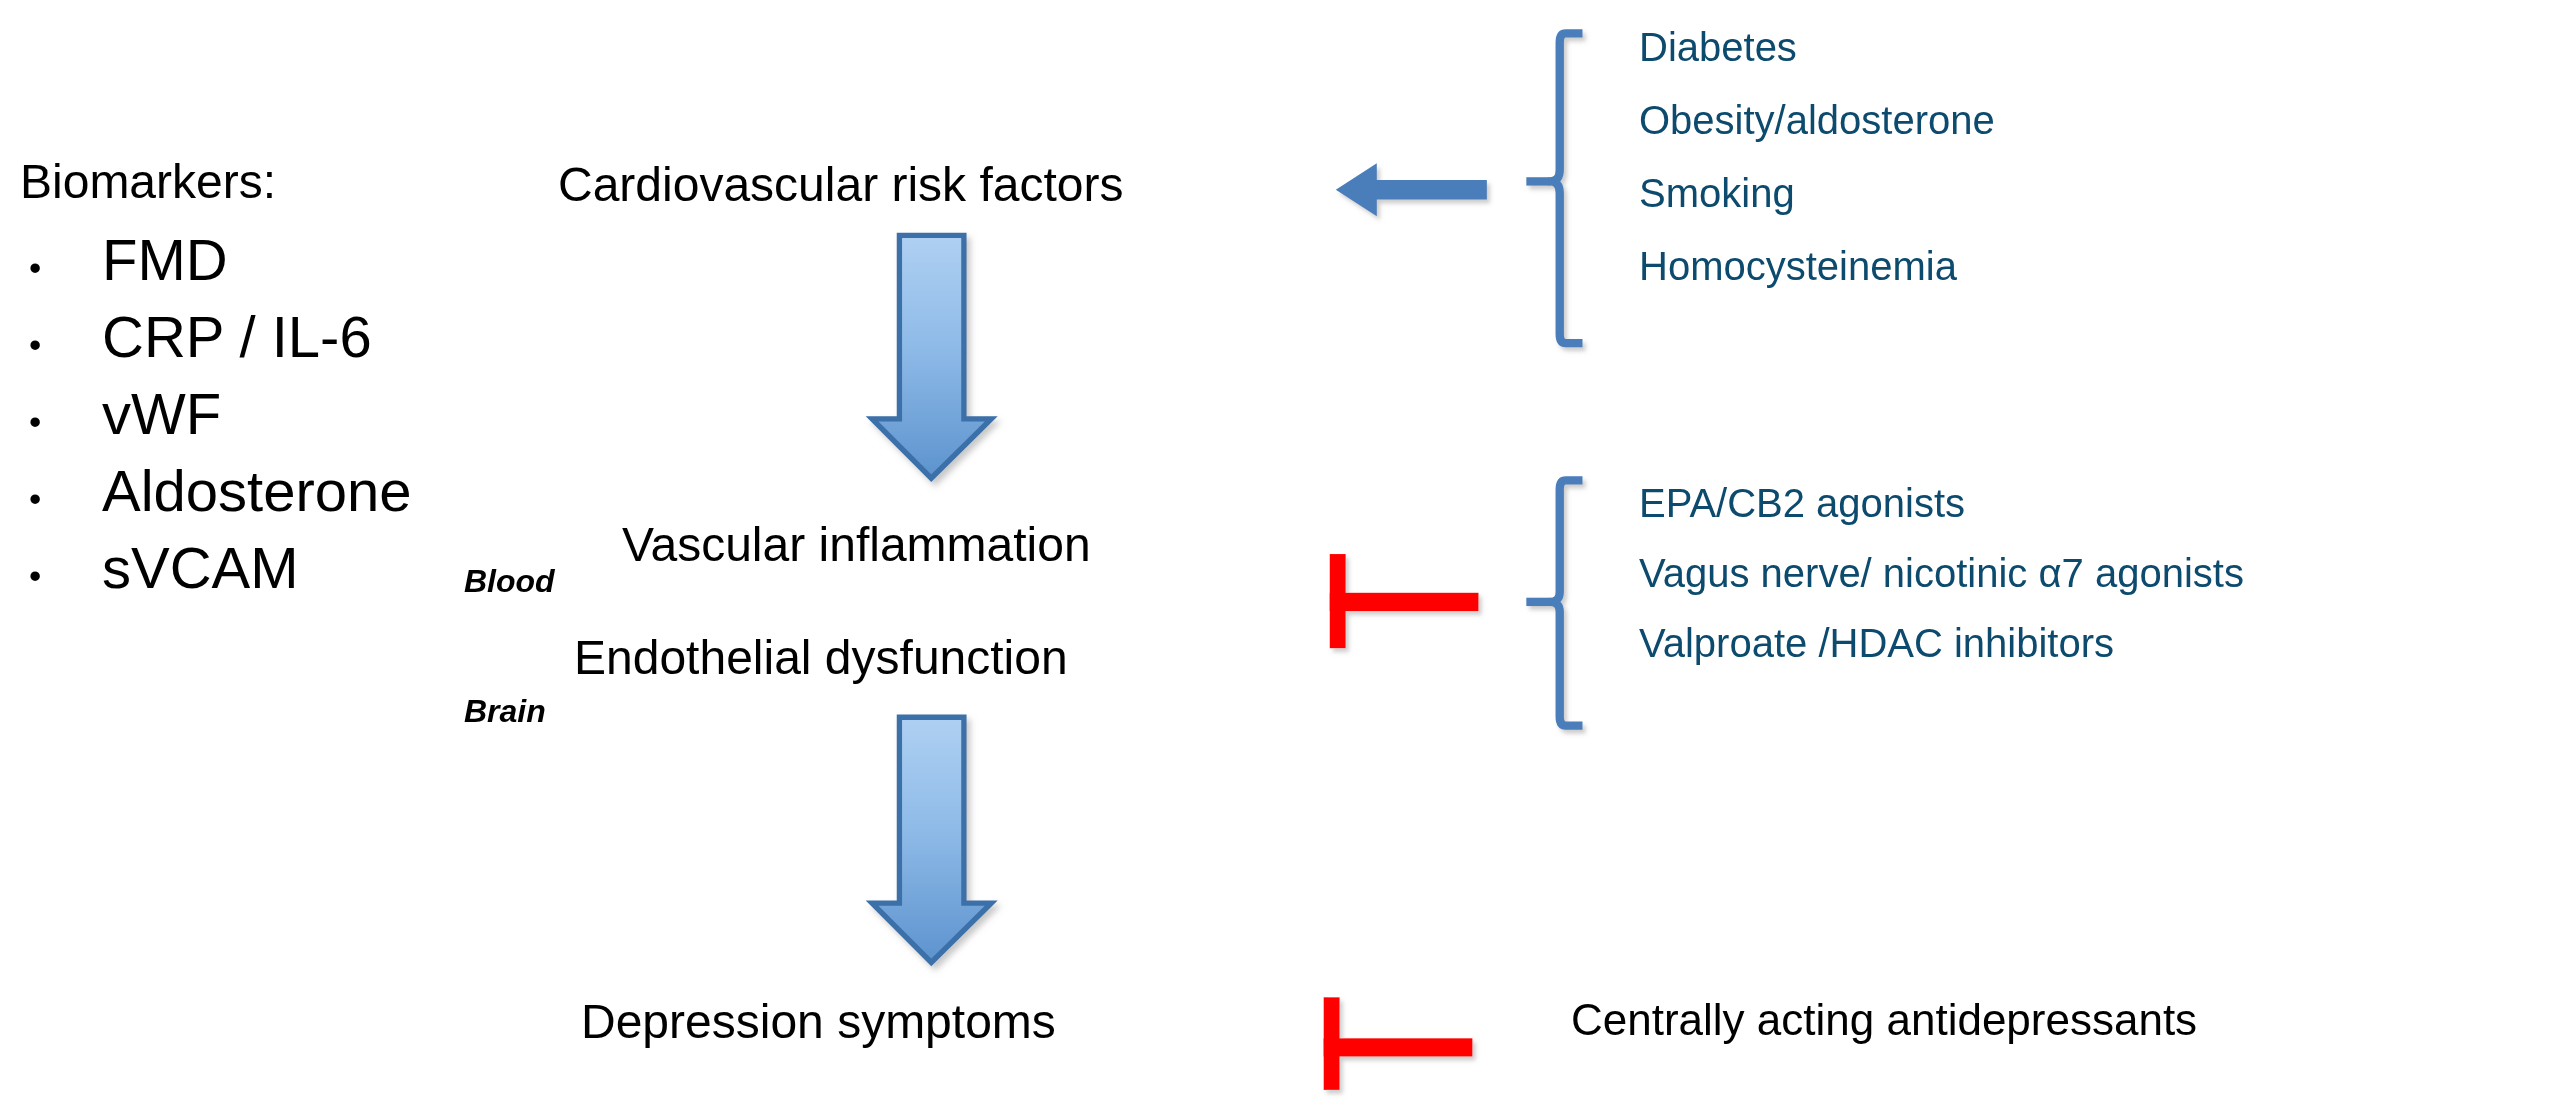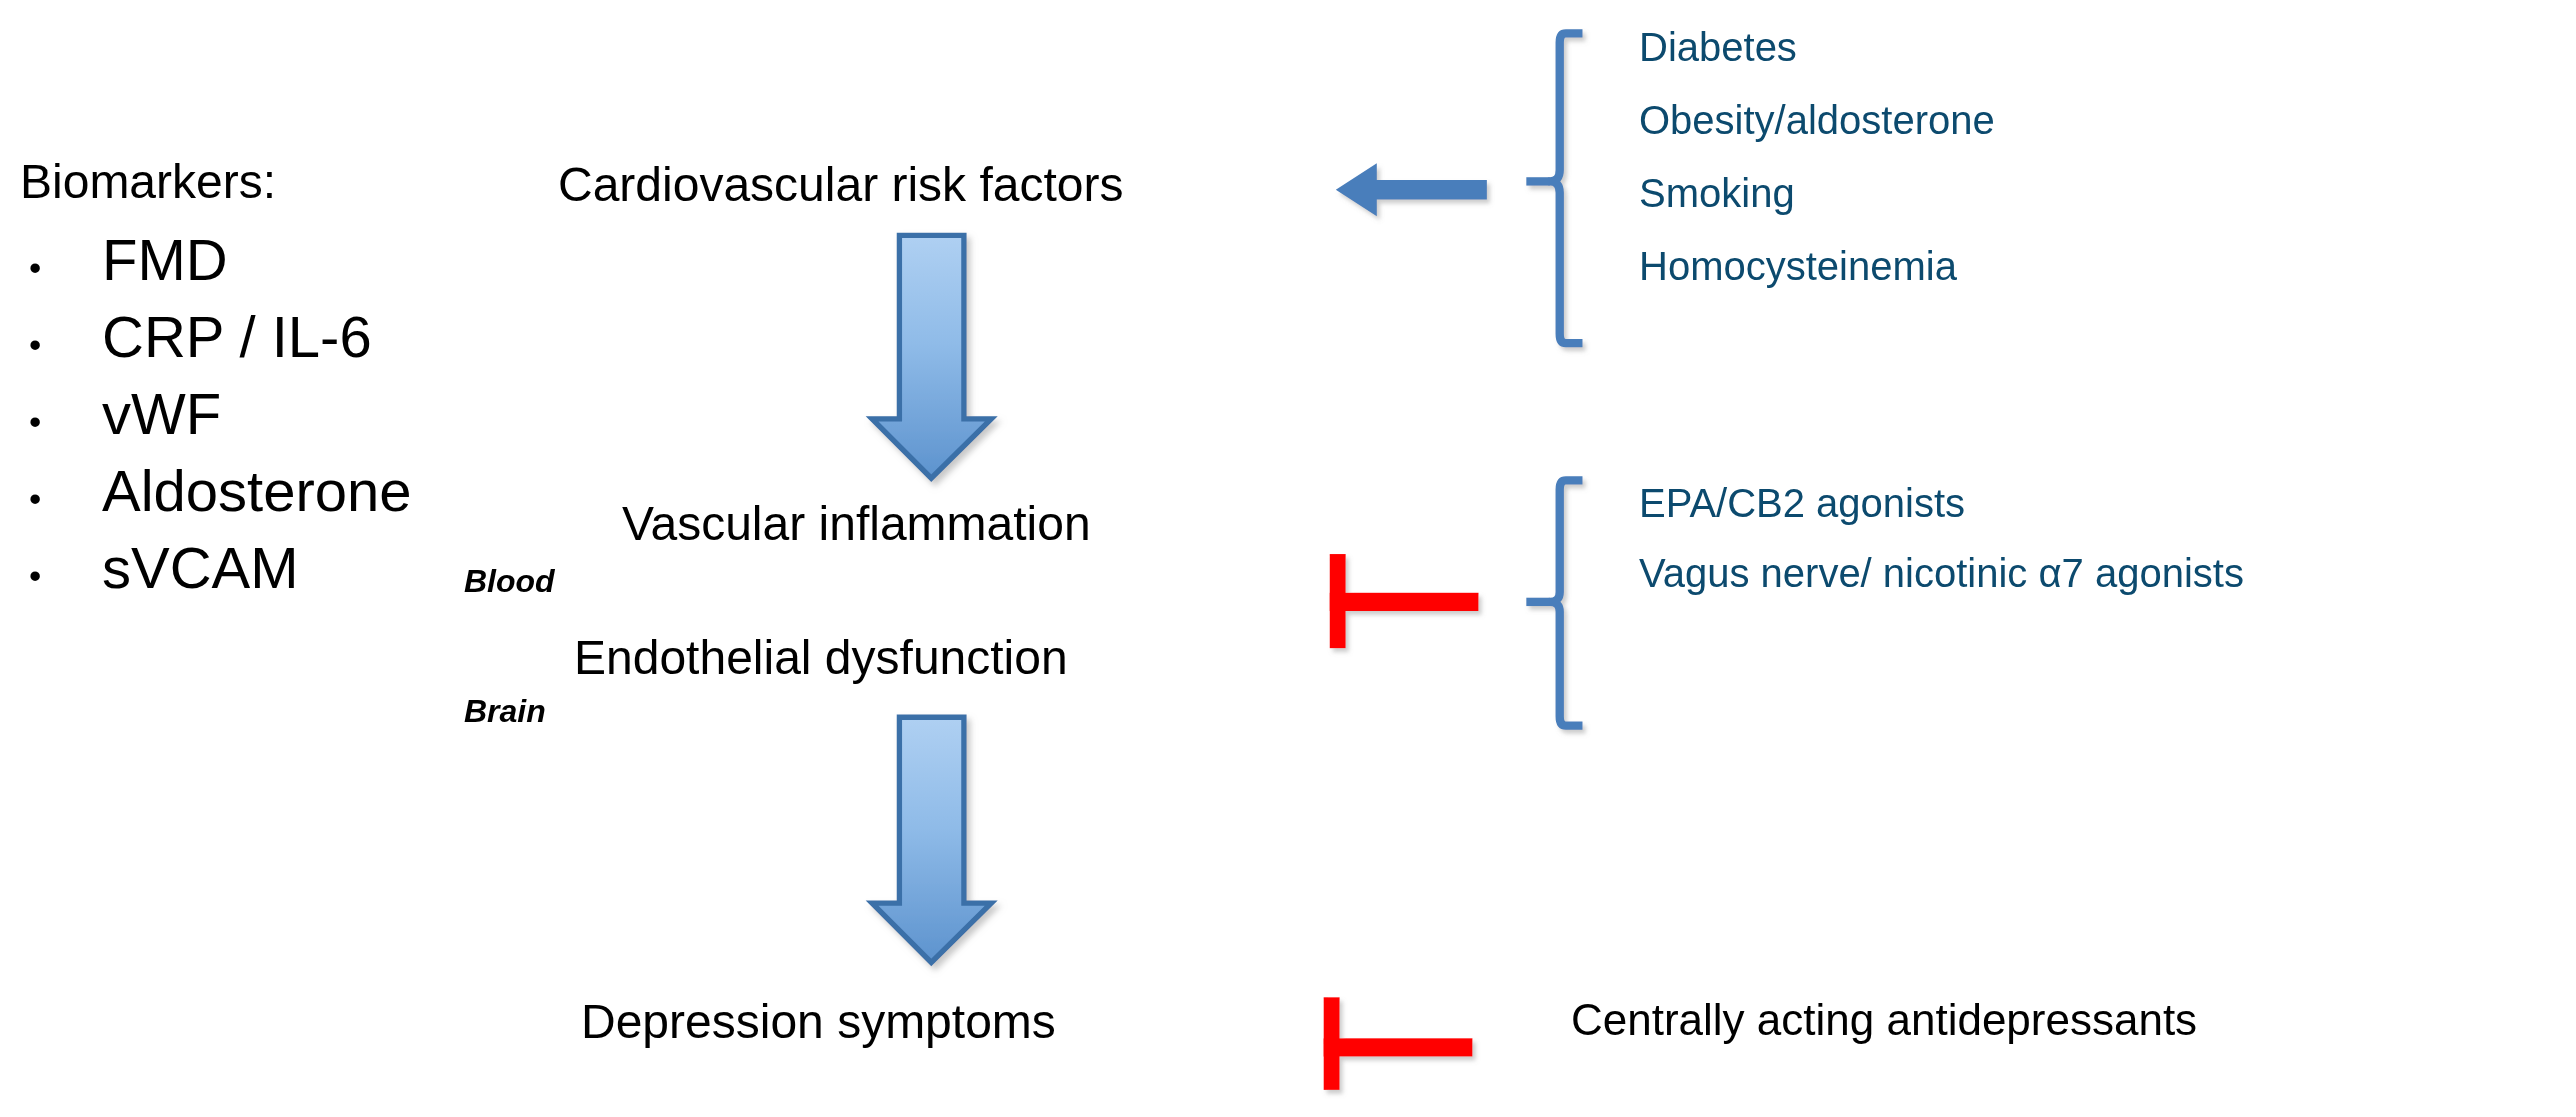--- a/index.html
+++ b/index.html
@@ -178,38 +178,39 @@
       <span class="bm-label">Aldosterone</span>
     </div>
     <div class="bm-item">
       <span class="bm-bullet">•</span>
       <span class="bm-label">sVCAM</span>
     </div>
   </div>
 
   <div class="node-label" style="left:558px; top:161px;">Cardiovascular risk factors</div>
 
-  <div class="node-label" style="left:622px; top:500px;">Vascular inflammation</div>
+  <div class="node-label" style="left:622px; top:521px;">Vascular inflammation</div>
 
   <div class="node-label" style="left:574px; top:634px;">Endothelial dysfunction</div>
 
   <div class="node-label" style="left:581px; top:998px;">Depression symptoms</div>
 
   <div class="side-label" style="left:464px; top:565px;">Blood</div>
 
   <div class="side-label" style="left:464px; top:695px;">Brain</div>
 
   <div class="right-list" id="risk-factors-list" style="left:1639px; top:27px;">
     <div class="rl-item">Diabetes</div>
     <div class="rl-item">Obesity/aldosterone</div>
     <div class="rl-item">Smoking</div>
     <div class="rl-item">Homocysteinemia</div>
   </div>
 
   <div class="right-list" id="treatments-list" style="left:1639px; top:483px;">
     <div class="rl-item">EPA/CB2 agonists</div>
     <div class="rl-item">Vagus nerve/ nicotinic α7 agonists</div>
+    <div class="rl-item">Valproate /HDAC inhibitors</div>
   </div>
 
   <div class="antidep-label" style="left:1571px; top:998px;">Centrally acting antidepressants</div>
 
 </div>
 
 
 </body></html>

